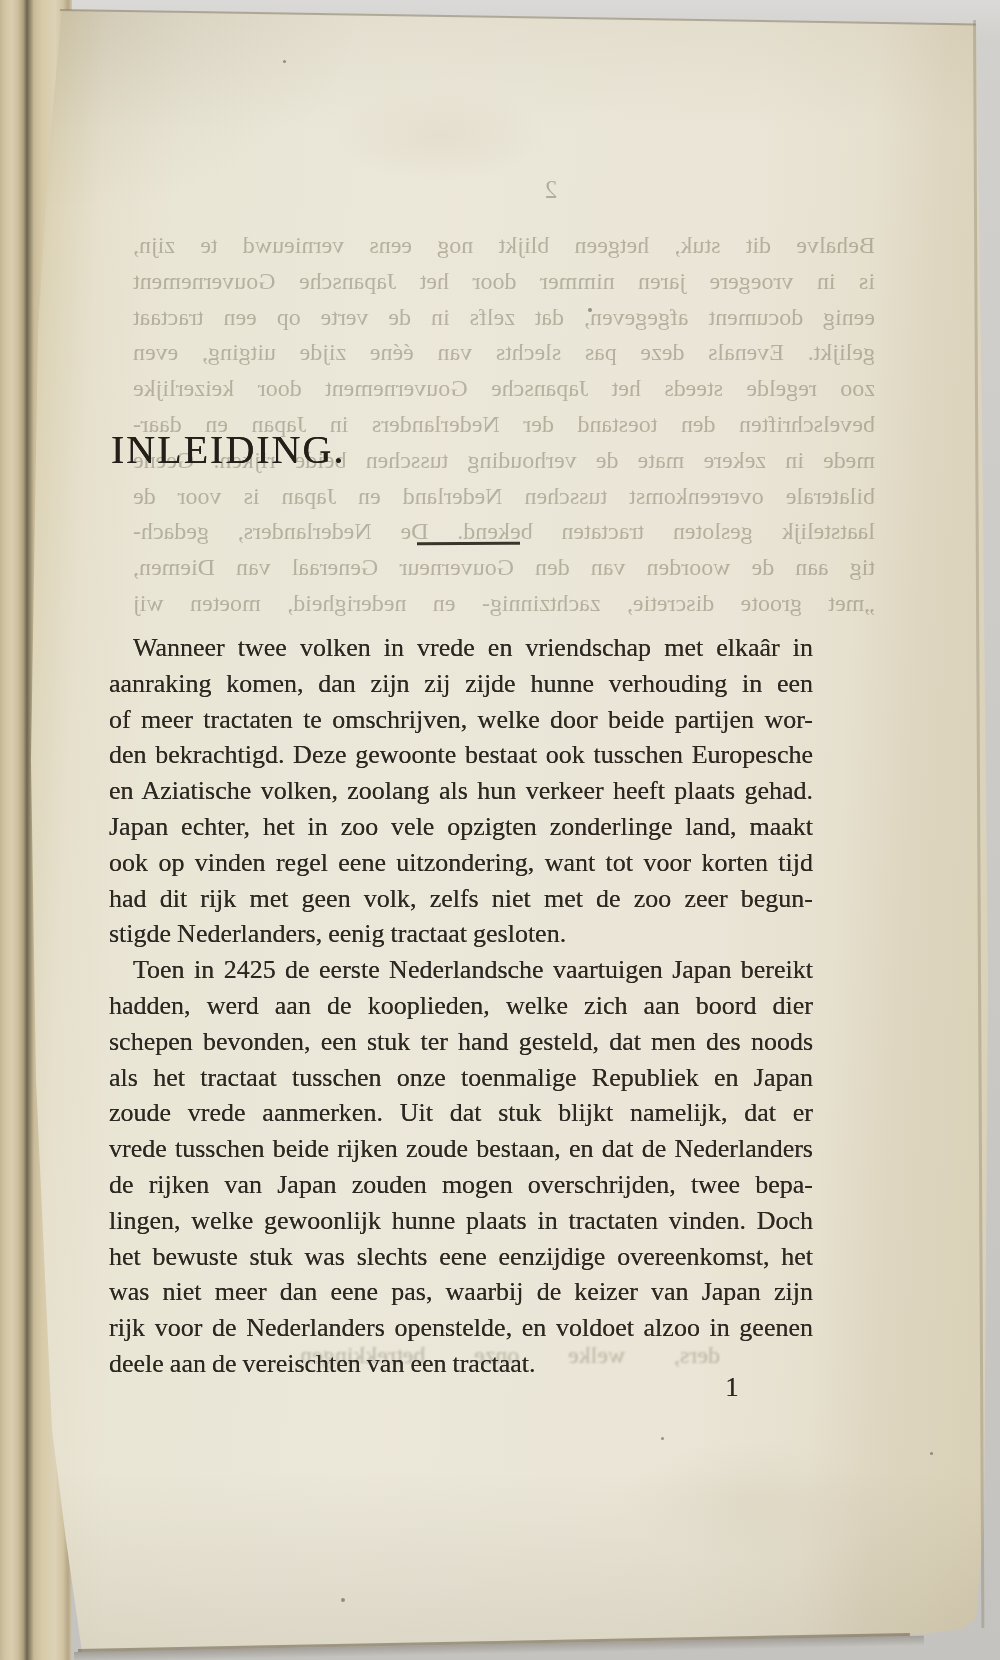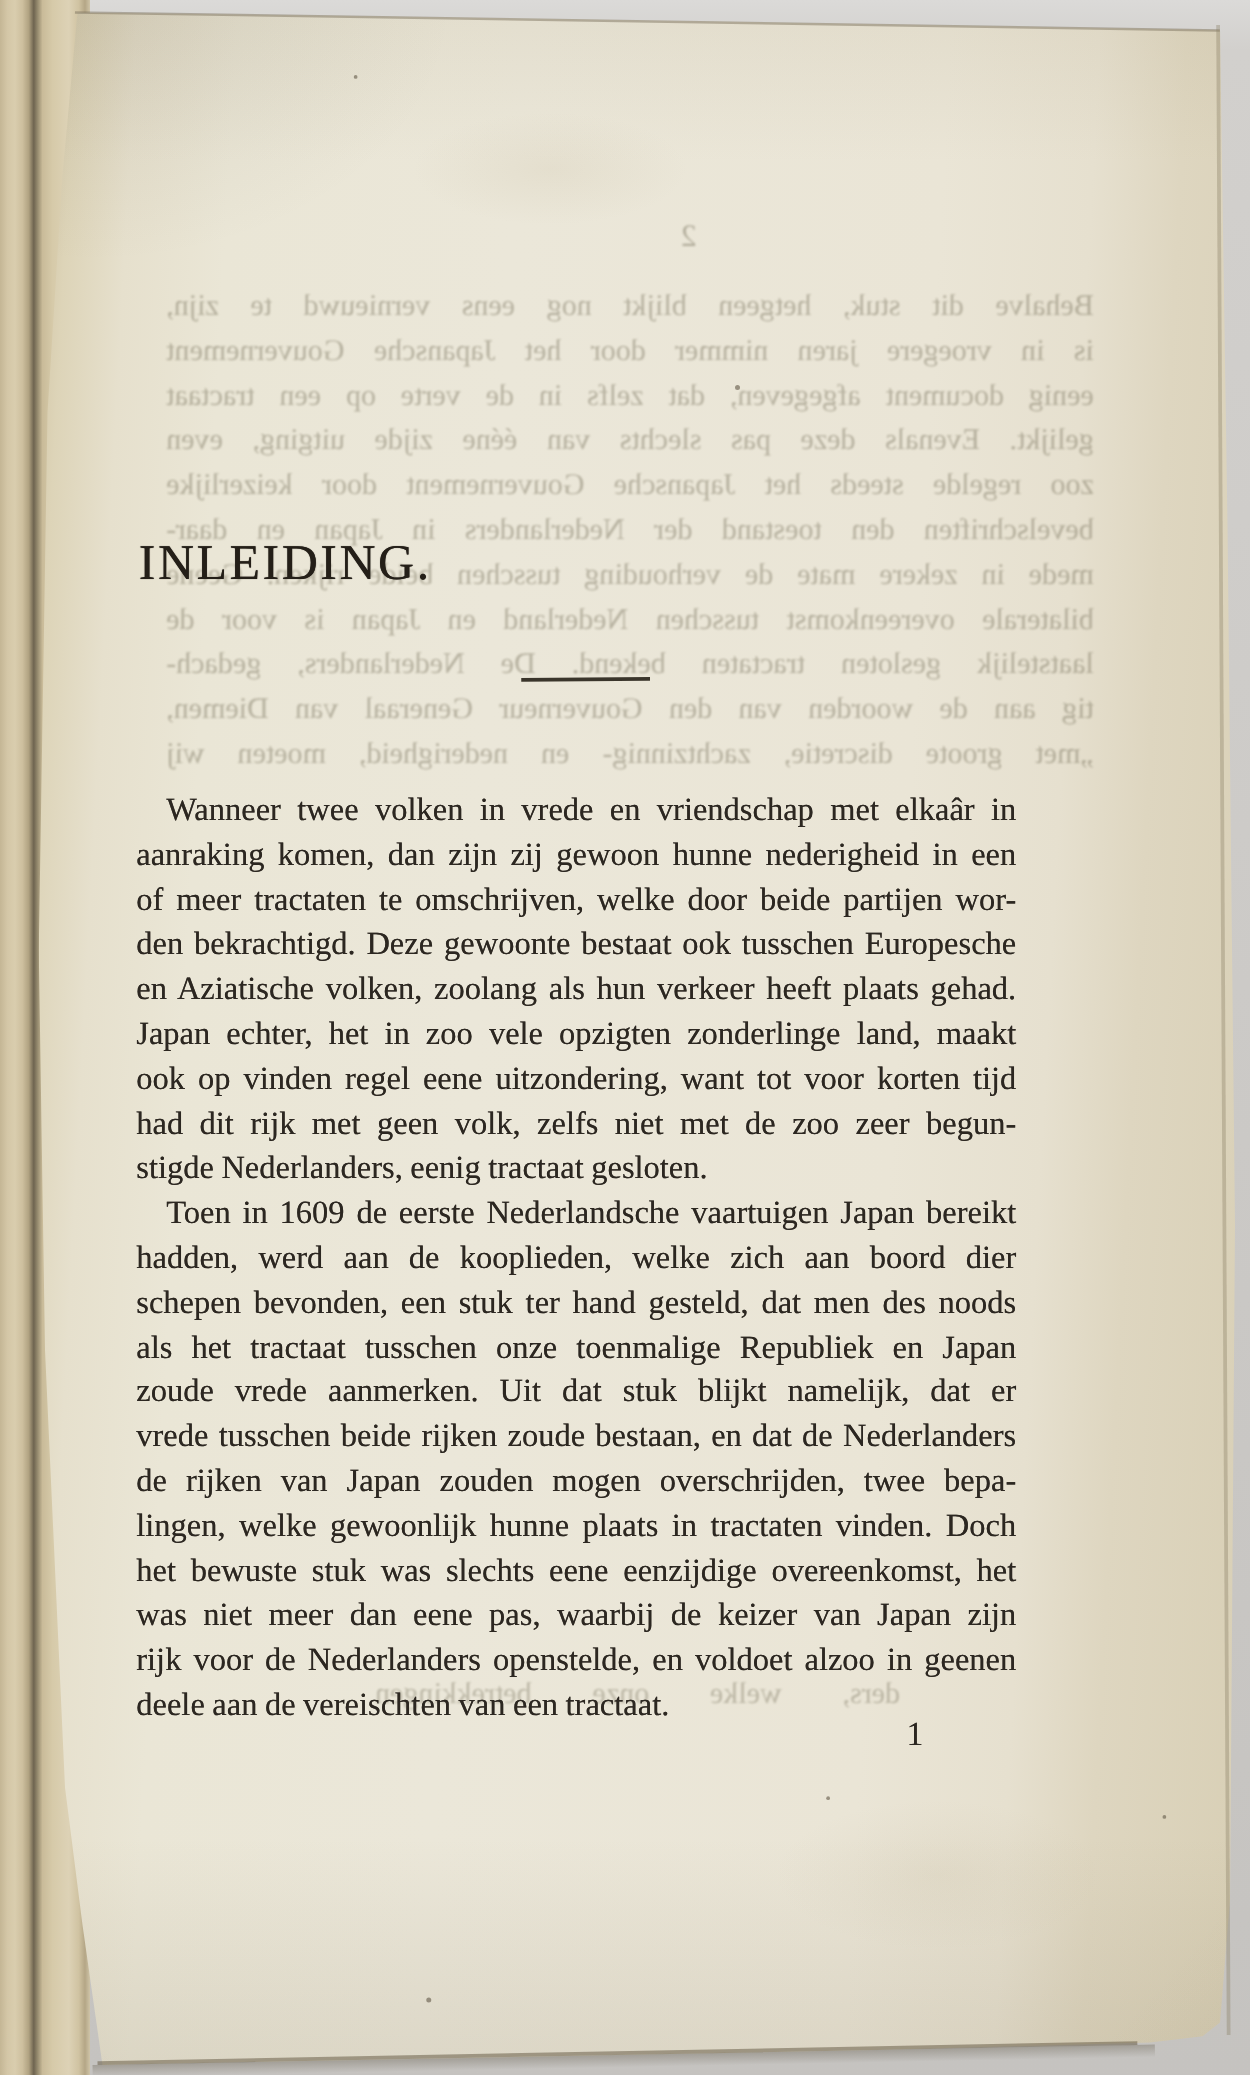--- a/index.html
+++ b/index.html
@@ -126,29 +126,29 @@
         <div class="ghost-line" style="top: 516.4px;">laatstelijk gesloten tractaten bekend. De Nederlanders, gedach-</div>
         <div class="ghost-line" style="top: 552.2px;">tig aan de woorden van den Gouverneur Generaal van Diemen,</div>
         <div class="ghost-line" style="top: 588px;">„met groote discretie, zachtzinnig- en nederigheid, moeten wij</div>
       </div>
 
     <h1 class="title">INLEIDING.</h1>
     <div class="rule"></div>
 
     <div class="body">
         <div class="tline first"><span>Wanneer twee volken in vrede en vriendschap met elkaâr in</span></div>
-        <div class="tline"><span>aanraking komen, dan zijn zij gewoon hunne nederigheid in een</span></div>
+        <div class="tline"><span>aanraking komen, dan zijn zij zijde hunne verhouding in een</span></div>
         <div class="tline"><span>of meer tractaten te omschrijven, welke door beide partijen wor-</span></div>
         <div class="tline"><span>den bekrachtigd. Deze gewoonte bestaat ook tusschen Europesche</span></div>
         <div class="tline"><span>en Aziatische volken, zoolang als hun verkeer heeft plaats gehad.</span></div>
         <div class="tline"><span class="it">Japan</span><span> echter, het in zoo vele opzigten zonderlinge land, maakt</span></div>
         <div class="tline"><span>ook op vinden regel eene uitzondering, want tot voor korten tijd</span></div>
         <div class="tline"><span>had dit rijk met geen volk, zelfs niet met de zoo zeer begun-</span></div>
         <div class="tline last"><span>stigde Nederlanders, eenig tractaat gesloten.</span></div>
-        <div class="tline first"><span>Toen in 1609 de eerste Nederlandsche vaartuigen </span><span class="it">Japan</span><span> bereikt</span></div>
+        <div class="tline first"><span>Toen in 2425 de eerste Nederlandsche vaartuigen </span><span class="it">Japan</span><span> bereikt</span></div>
         <div class="tline"><span>hadden, werd aan de kooplieden, welke zich aan boord dier</span></div>
         <div class="tline"><span>schepen bevonden, een stuk ter hand gesteld, dat men des noods</span></div>
         <div class="tline"><span>als het tractaat tusschen onze toenmalige Republiek en </span><span class="it">Japan</span></div>
         <div class="tline"><span>zoude vrede aanmerken. Uit dat stuk blijkt namelijk, dat er</span></div>
         <div class="tline"><span>vrede tusschen beide rijken zoude bestaan, en dat de Nederlanders</span></div>
         <div class="tline"><span>de rijken van </span><span class="it">Japan</span><span> zouden mogen overschrijden, twee bepa-</span></div>
         <div class="tline"><span>lingen, welke gewoonlijk hunne plaats in tractaten vinden. Doch</span></div>
         <div class="tline"><span>het bewuste stuk was slechts eene eenzijdige overeenkomst, het</span></div>
         <div class="tline"><span>was niet meer dan eene </span><span class="it">pas</span><span>, waarbij de keizer van </span><span class="it">Japan</span><span> zijn</span></div>
         <div class="tline"><span>rijk voor de Nederlanders openstelde, en voldoet alzoo in geenen</span></div>

